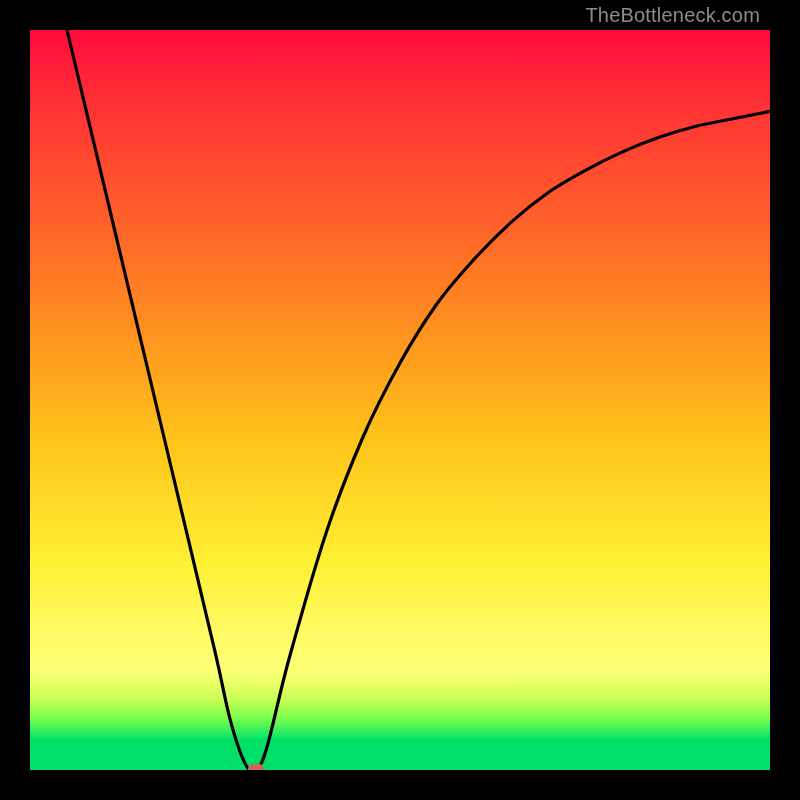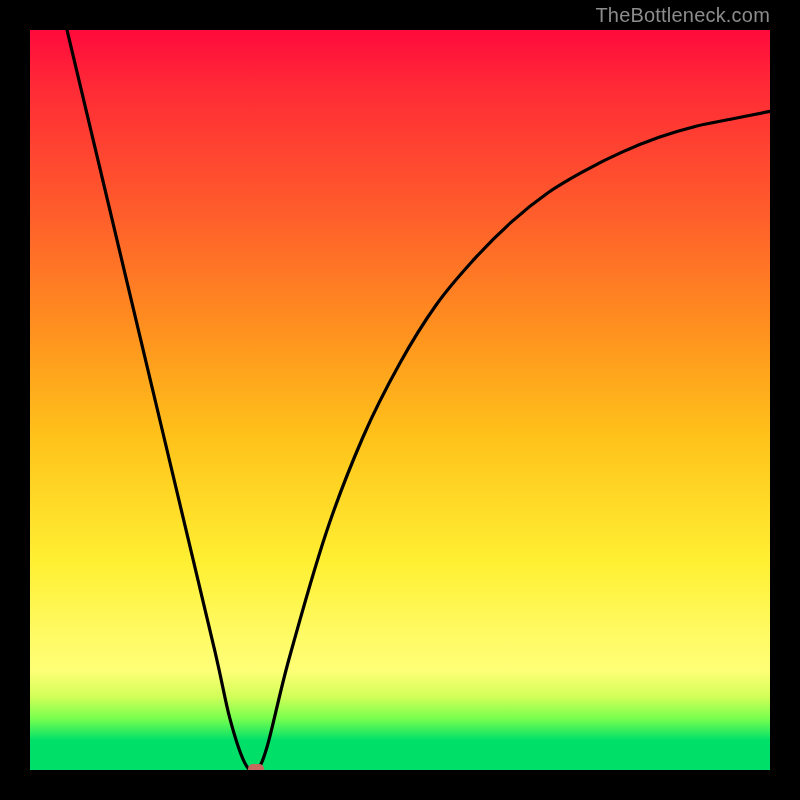--- a/index.html
+++ b/index.html
@@ -45,21 +45,21 @@
       #ffff77 86.5%,
       #d3ff59 90%,
       #7aff4e 93%,
       #00e069 96%,
       #00e069 100%
     );
   }
   .attribution {
     position: absolute;
     top: 4px;
-    right: 30px;
+    right: 40px;
     color: #8c8c8c;
     font-size: 20px;
     font-weight: 500;
     letter-spacing: 0.2px;
   }
   svg.curve {
     position: absolute;
     top: 0;
     left: 0;
     width: 740px;

